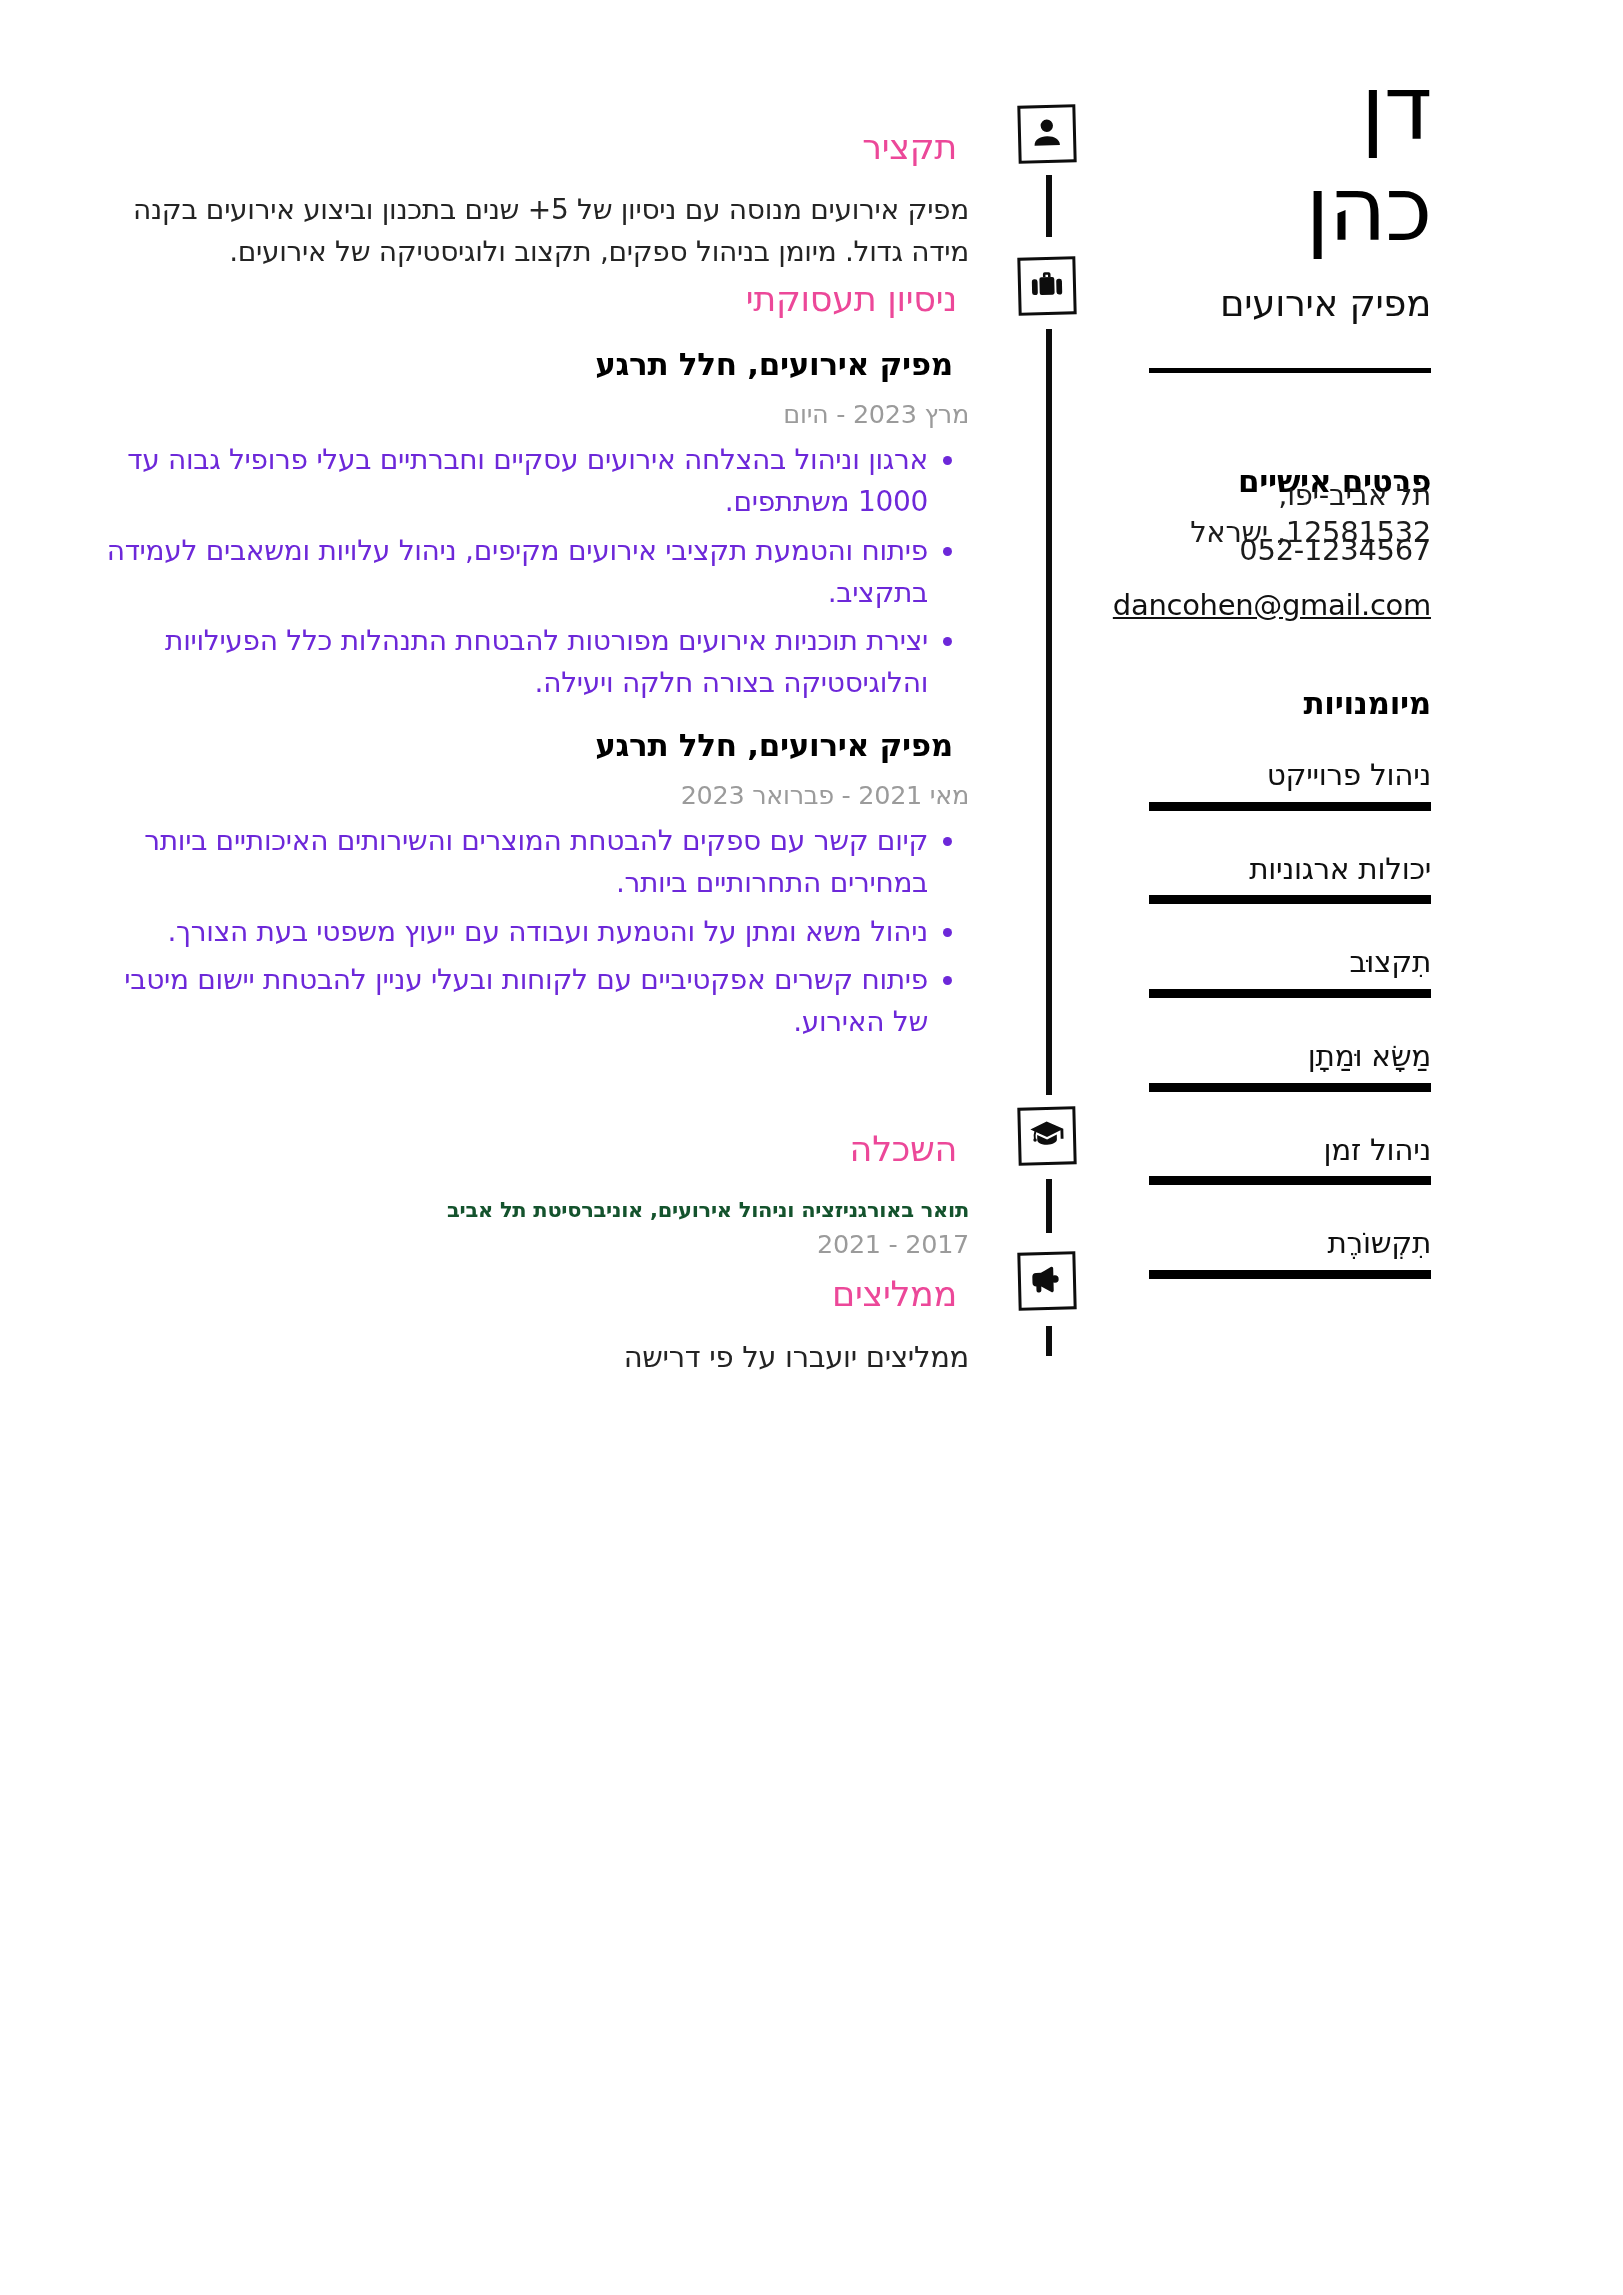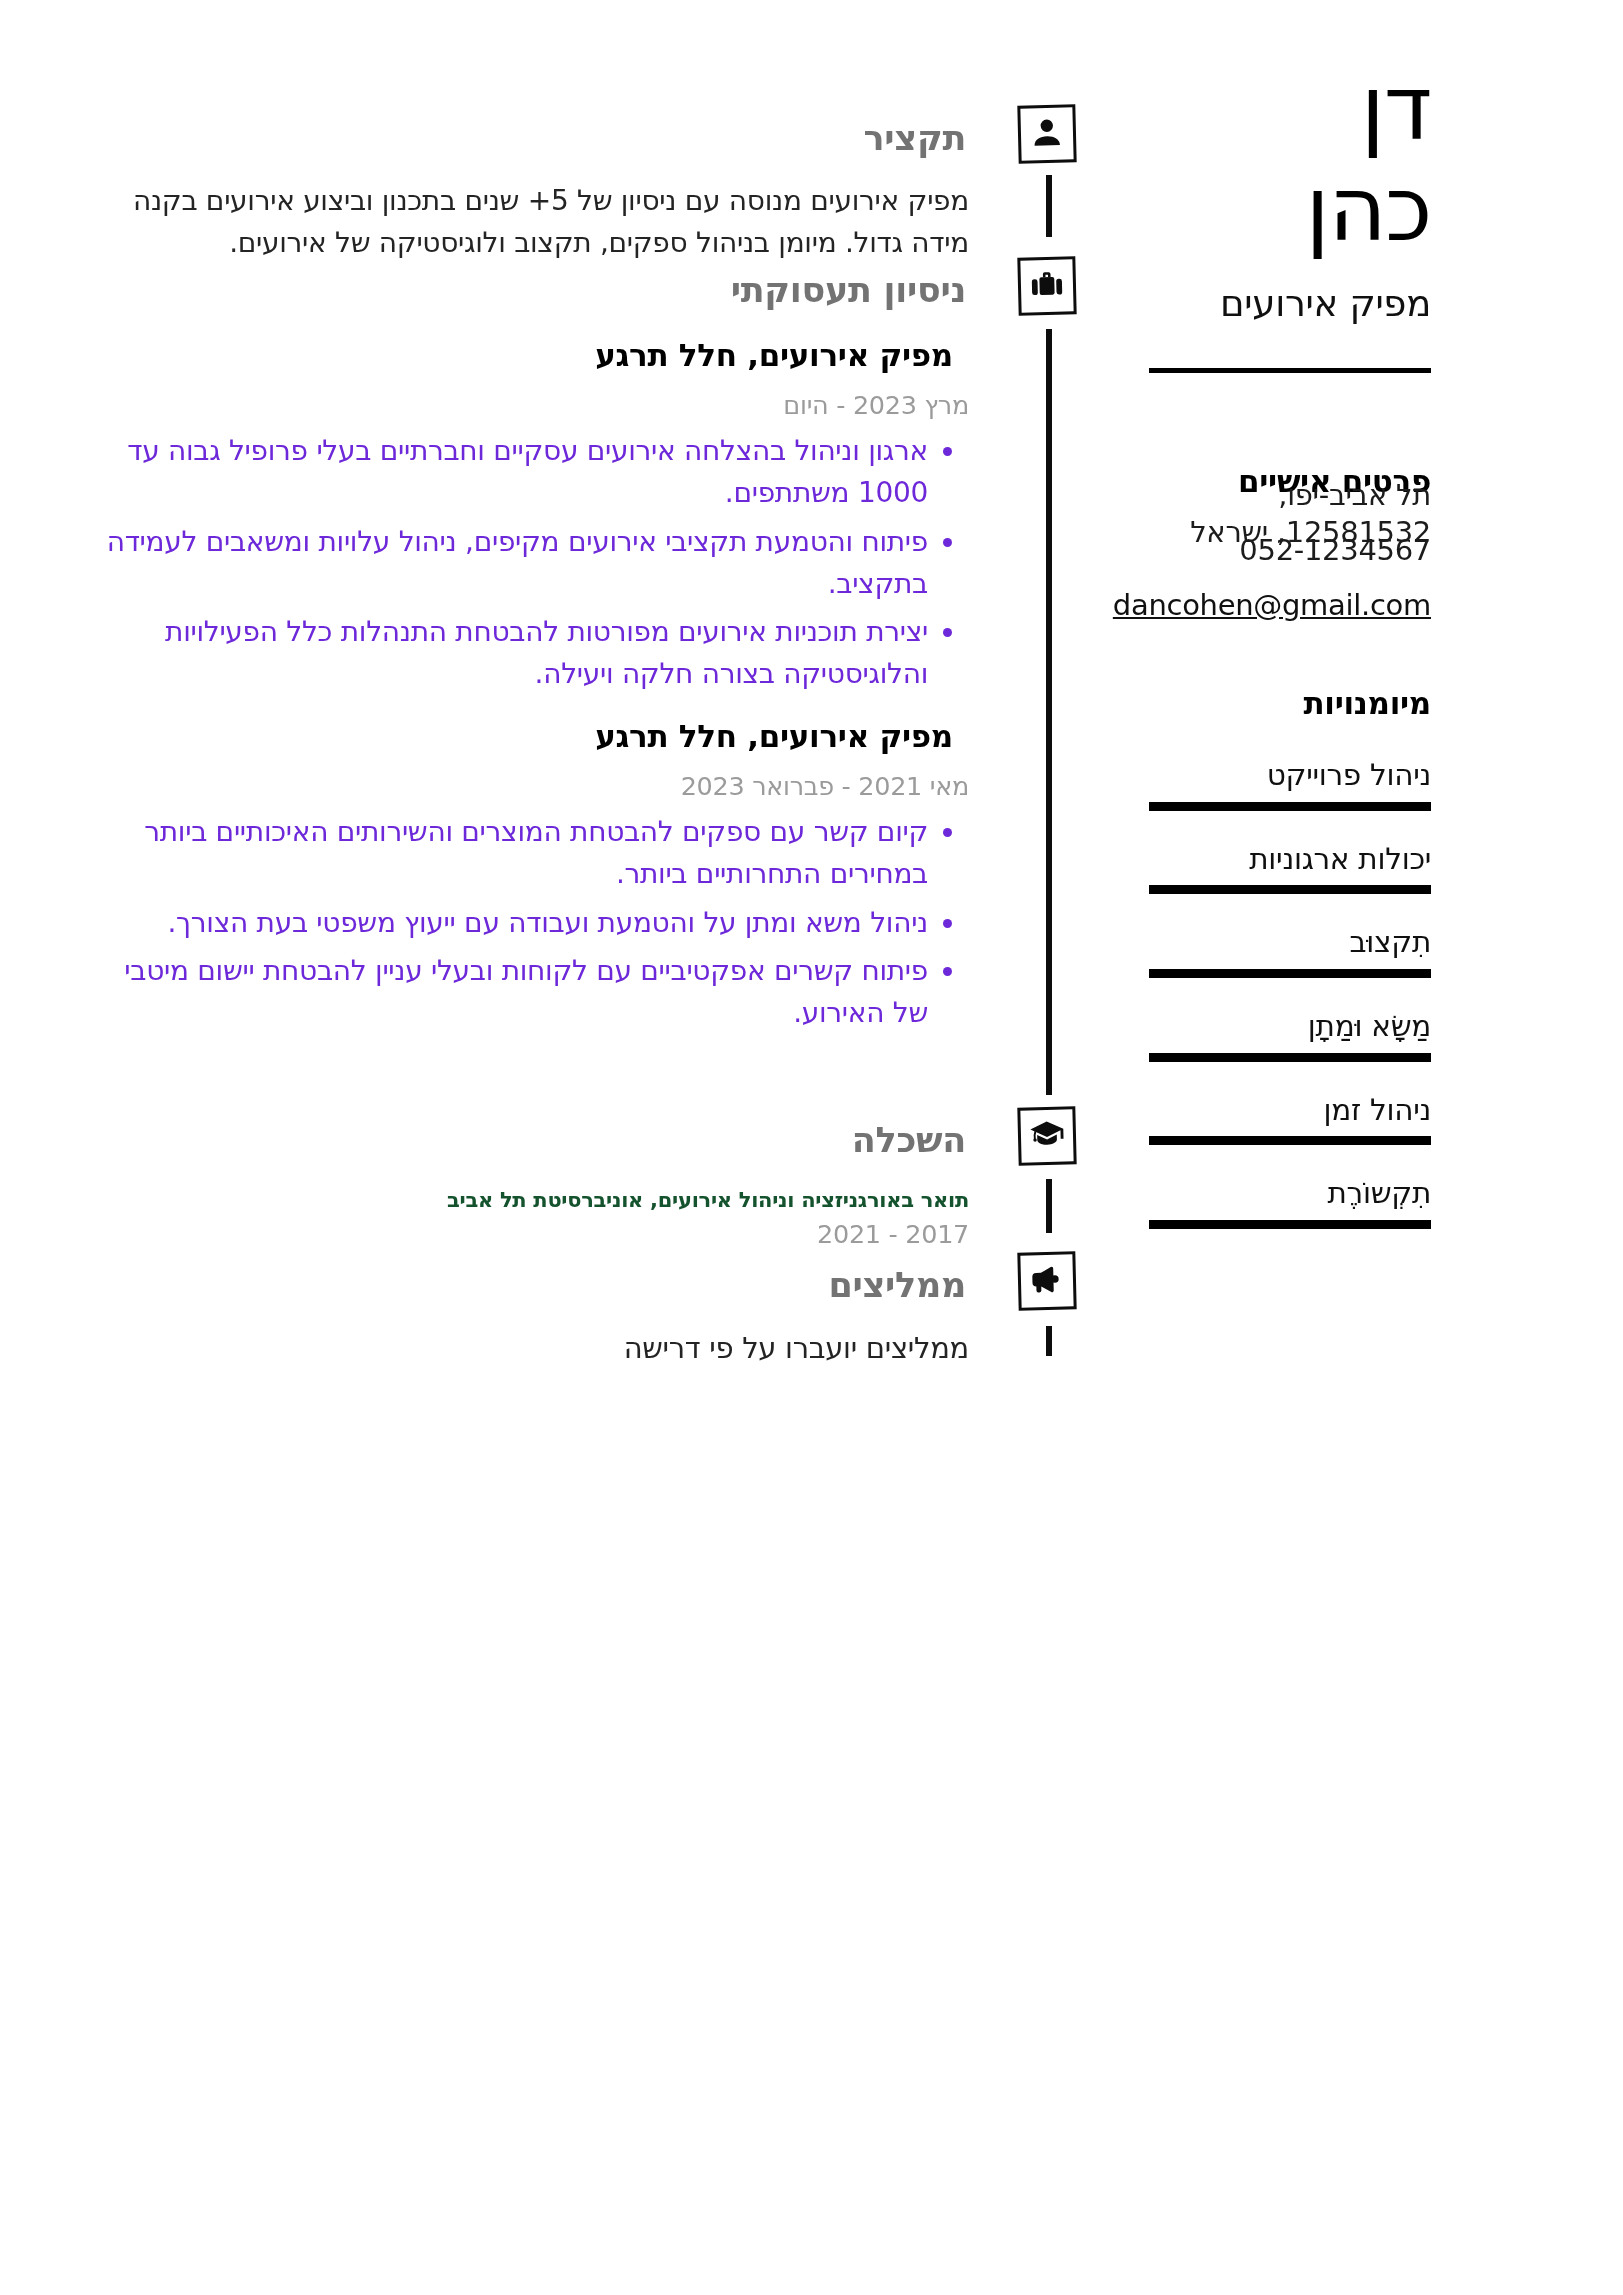--- a/index.html
+++ b/index.html
@@ -3,21 +3,21 @@
 <meta charset="utf-8">
 <style>
   html,body{margin:0;padding:0;background:#e8e8e8;}
   .page{
     position:relative;width:1623px;height:2295px;background:#ffffff;
     font-family:"DejaVu Sans",sans-serif;direction:rtl;color:#1f1f1f;
     overflow:hidden;margin:0 auto;letter-spacing:-0.3px;
   }
   
   .sec{position:absolute;right:654px;width:871px;text-align:right;}
-  .sec h2{margin:3px;font-size:35px;font-weight:700;color:#737373;line-height:60px;}
+  .sec h2{margin:12px;font-size:35px;font-weight:400;color:#ec4899;line-height:60px;}
   .sec-summary{top:105px;}
   .sec-summary p{margin:11.8px 0 0;font-size:28px;line-height:42px;color:#242424;}
   .sec-experience{top:257px;}
   .jobs{margin-top:9.2px;}
   .job h3{margin:16px;font-size:31px;font-weight:700;color:#000;line-height:38px;}
   .job .dates{font-size:25.5px;line-height:31px;color:#9b9b9b;}
   .job ul{margin:9.2px 0 0;padding:0 41px 0 0;list-style:disc;}
   .job li{font-size:28px;line-height:42px;margin:0 0 6.5px;color:#6d28d9;}
   .job + .job{margin-top:22px;}
   .sec-education{top:1107px;}
@@ -45,21 +45,21 @@
   .sb-divider{top:368px;height:4.6px;background:#000;}
   .sb-h{font-size:31px;font-weight:700;color:#000;line-height:38px;}
   .sb-pd-h{top:414px;margin-top:48px;}
   .sb-line{font-size:29px;line-height:37px;color:#1c1c1c;}
   .sb-address{top:477px;}
   .sb-phone{top:532px;}
   .sb-email{top:587px;}
   .sb-email a{color:#101010;text-decoration:underline;cursor:pointer;}
   .sb-sk-h{top:684px;}
   .sb-skills{top:758px;}
-  .sk-item{margin-bottom:31px;}
+  .sk-item{margin-bottom:41px;}
   .sk-label{font-size:29.5px;line-height:35px;color:#101010;}
   .sk-bar{margin-top:8.5px;height:9.2px;background:#000;width:100%;}
 </style>
 </head>
 <body>
 
 <div class="page">
 
   <div class="tl-box tl-box-1">
     <span>

